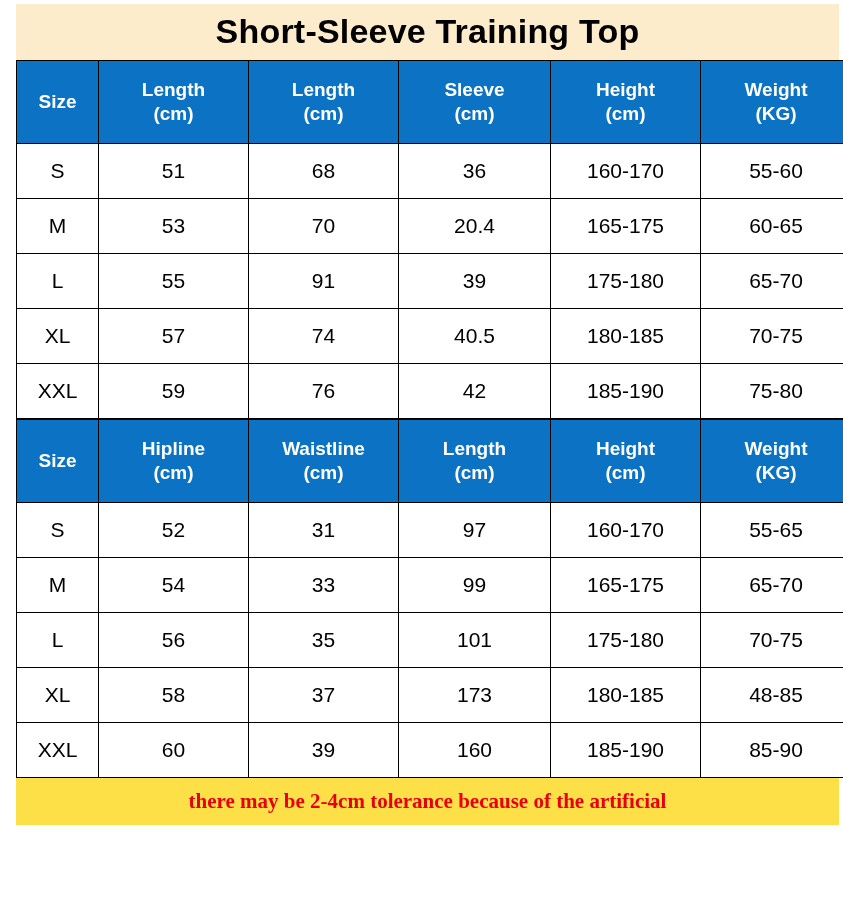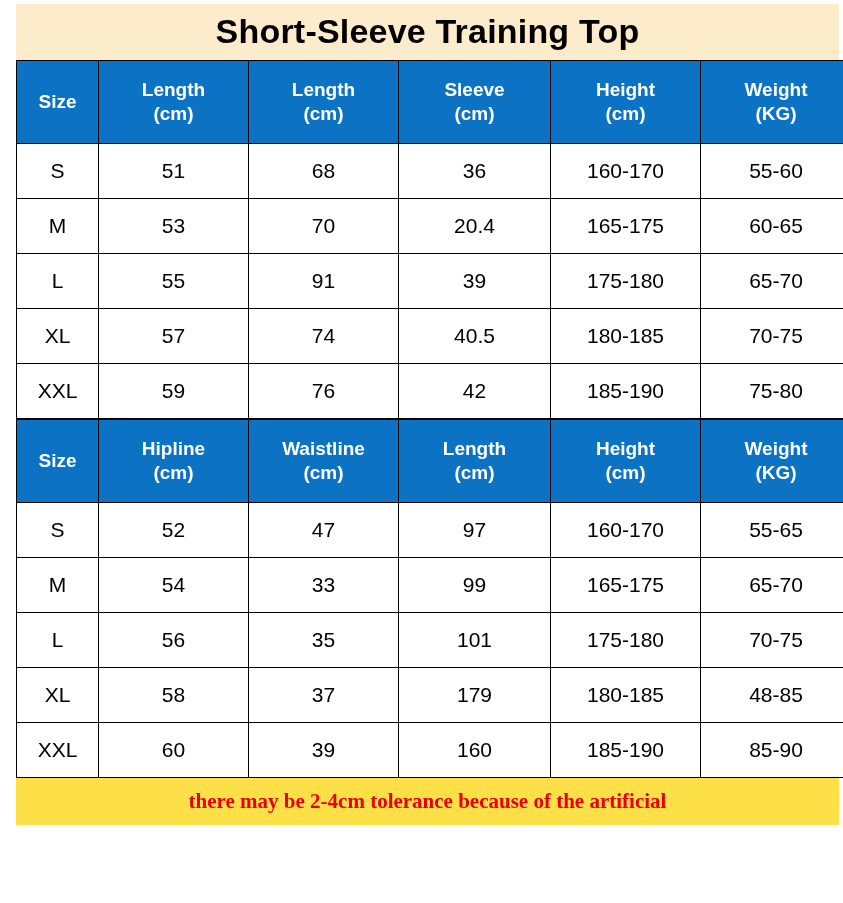--- a/index.html
+++ b/index.html
@@ -206,21 +206,21 @@
         <th>
             <div>Weight</div>
             <div>(KG)</div>
           </th>
       </tr>
     </thead>
     <tbody>
       <tr>
         <td>S</td>
         <td>52</td>
-        <td>47</td>
+        <td>31</td>
         <td>97</td>
         <td>160-170</td>
         <td>55-65</td>
       </tr>
       <tr>
         <td>M</td>
         <td>54</td>
         <td>33</td>
         <td>99</td>
         <td>165-175</td>
@@ -231,21 +231,21 @@
         <td>56</td>
         <td>35</td>
         <td>101</td>
         <td>175-180</td>
         <td>70-75</td>
       </tr>
       <tr>
         <td>XL</td>
         <td>58</td>
         <td>37</td>
-        <td>179</td>
+        <td>173</td>
         <td>180-185</td>
         <td>48-85</td>
       </tr>
       <tr>
         <td>XXL</td>
         <td>60</td>
         <td>39</td>
         <td>160</td>
         <td>185-190</td>
         <td>85-90</td>

